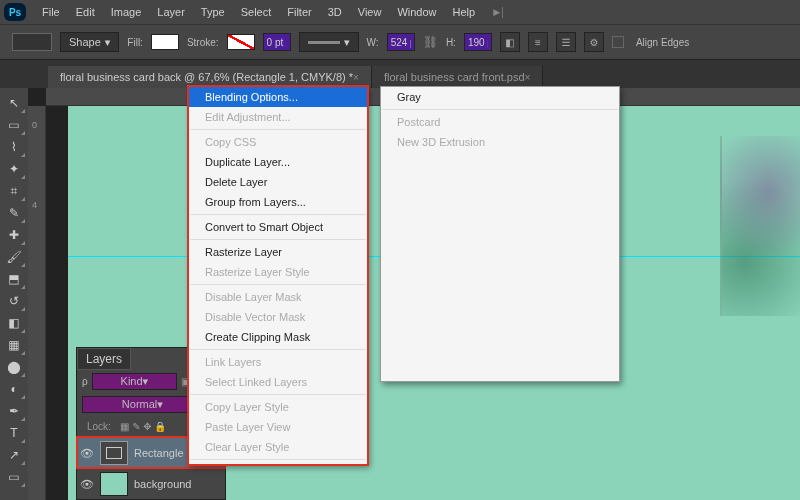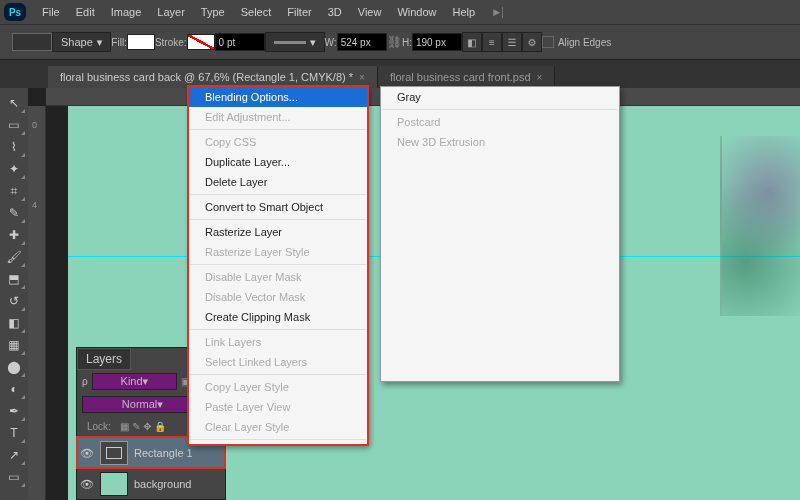--- a/index.html
+++ b/index.html
@@ -1,32 +1,32 @@
 <!DOCTYPE html>
 <html><head>
 <meta charset="utf-8">
 <style>
 *{margin:0;padding:0;box-sizing:border-box;font-family:"Segoe UI",Tahoma,sans-serif;font-size:11px;user-select:none}
 body{background:#2a2a2a;width:800px;height:500px;overflow:hidden;position:relative}
 .topbar{background:#454545;height:24px;display:flex;align-items:center;padding:0 4px}
 .ps-logo{width:22px;height:18px;background:#001d36;color:#39c6f0;font-weight:bold;font-size:10px;display:flex;align-items:center;justify-content:center;border-radius:6px;margin-right:8px}
 .menu{color:#d0d0d0;padding:2px 8px;cursor:default}
 .menu-arrow{color:#888;margin-left:10px;font-size:9px}
-.optbar{background:#454545;height:36px;border-top:1px solid #333;border-bottom:1px solid #222;display:flex;align-items:center;padding:0 12px;}
+.optbar{background:#454545;height:36px;border-top:1px solid #333;border-bottom:1px solid #222;display:flex;align-items:center;padding:0 12px;gap:8px}
 .opt-swatch{width:40px;height:18px;background:#333;border:1px solid #666}
 .opt-sel{background:#333;color:#ccc;padding:2px 8px;border:1px solid #222;font-size:10px;height:20px;display:flex;align-items:center;gap:4px}
 .opt-label{color:#bbb;font-size:10px}
 .opt-fill{width:28px;height:16px;background:#fff;border:1px solid #222}
 .opt-stroke{width:28px;height:16px;background:#fff;border:1px solid #222;position:relative}
 .opt-stroke::after{content:"";position:absolute;inset:0;background:linear-gradient(to top right,transparent 45%,red 45%,red 55%,transparent 55%)}
-.opt-input{background:#000000;color:#ccc;border:1px solid #222;width:50px;height:18px;padding:0 3px;font-size:10px}
+.opt-input{background:#4c1d95;color:#ccc;border:1px solid #222;width:28px;height:18px;padding:0 3px;font-size:10px}
 .opt-line{width:50px;height:3px;background:#888}
 .opt-icon{width:20px;height:20px;background:#3a3a3a;border:1px solid #222;display:flex;align-items:center;justify-content:center;color:#aaa;font-size:10px}
 .tabbar{background:#333;height:28px;display:flex;align-items:flex-end;padding-left:48px}
-.doc-tab{background:#454545;color:#ccc;padding:5px 12px;border-right:1px solid #222;font-size:11px;display:flex;align-items:center;gap:6px}
+.doc-tab{background:#454545;color:#ccc;padding:5px 12px;border-right:1px solid #222;font-size:11px;display:flex;align-items:center;}
 .doc-tab .x{color:#888;font-size:10px}
 .doc-tab.inactive{background:#3a3a3a;color:#999}
 .main{display:flex;height:412px;position:relative}
 .toolcol{width:28px;background:#454545;display:flex;flex-direction:column;align-items:center;padding-top:4px;gap:0}
 .toolcol .t{width:24px;height:22px;display:flex;align-items:center;justify-content:center;color:#ccc;font-size:12px;position:relative}
 .toolcol .t::after{content:"";position:absolute;bottom:1px;right:1px;border:2px solid transparent;border-bottom-color:#888;border-right-color:#888;width:0;height:0}
 .canvas-area{flex:1;background:#222;position:relative;overflow:hidden}
 .ruler-h{position:absolute;top:0;left:18px;right:0;height:18px;background:#4a4a4a;border-bottom:1px solid #333}
 .ruler-v{position:absolute;top:18px;left:0;width:18px;bottom:0;background:#4a4a4a;border-right:1px solid #333}
 .ruler-num{position:absolute;color:#999;font-size:9px}
@@ -182,20 +182,21 @@
   </div>
 </div>
 
 <div class="ctx-menu" id="ctx">
     <div class="ctx-item hl">Blending Options...</div>
     <div class="ctx-item dis">Edit Adjustment...</div>
     <div class="ctx-sep"></div>
     <div class="ctx-item dis">Copy CSS</div>
     <div class="ctx-item">Duplicate Layer...</div>
     <div class="ctx-item">Delete Layer</div>
+    <div class="ctx-item">Group from Layers...</div>
     <div class="ctx-sep"></div>
     <div class="ctx-item">Convert to Smart Object</div>
     <div class="ctx-sep"></div>
     <div class="ctx-item">Rasterize Layer</div>
     <div class="ctx-item dis">Rasterize Layer Style</div>
     <div class="ctx-sep"></div>
     <div class="ctx-item dis">Disable Layer Mask</div>
     <div class="ctx-item dis">Disable Vector Mask</div>
     <div class="ctx-item">Create Clipping Mask</div>
     <div class="ctx-sep"></div>

